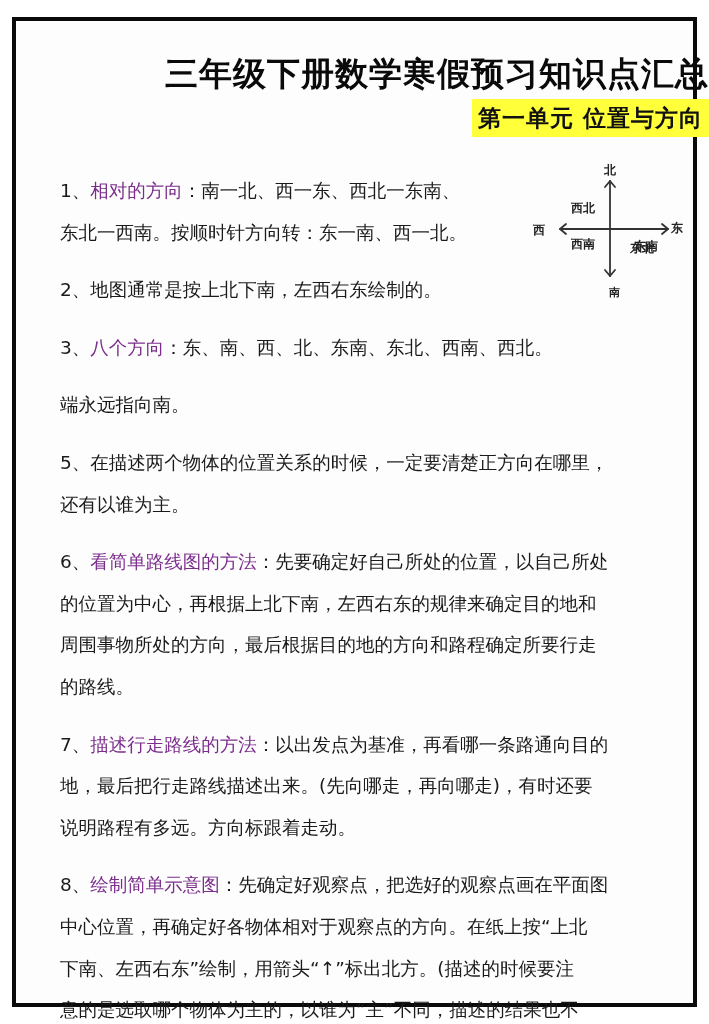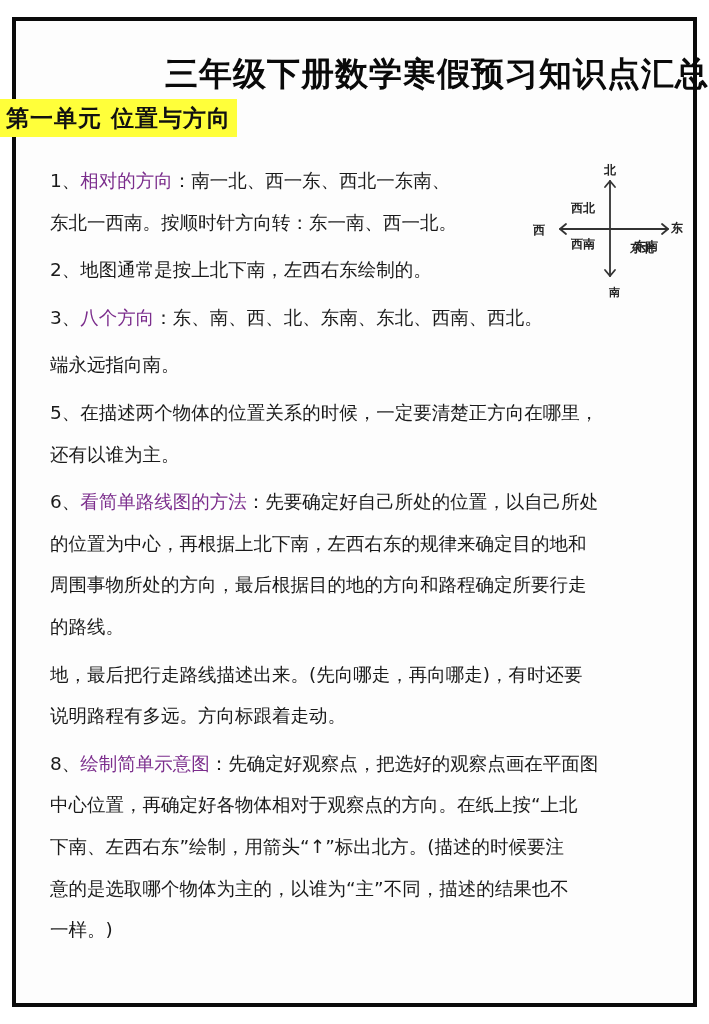--- a/index.html
+++ b/index.html
@@ -2,26 +2,26 @@
 <html><head>
 <meta charset="utf-8">
 <style>
   html, body { margin: 0; padding: 0; background: #ffffff; }
   body { width: 709px; height: 1024px; position: relative; overflow: hidden;
          font-family: "DejaVu Sans", "Liberation Sans", sans-serif; color: #111; }
   .frame { position: absolute; left: 12px; top: 17px; width: 677px; height: 982px;
            border: 4px solid #0a0a0a; box-sizing: content-box; background: #fdfdfd; }
   .title { position: absolute; left: 0; top: 32px; width: 709px; text-align: right;
            font-size: 33px; font-weight: bold; letter-spacing: 1px; color: #0a0a0a; margin-top: 20px; }
-  .subtitle-wrap { position: absolute; left: 0; top: 99px; width: 625px; text-align: left; }
+  .subtitle-wrap { position: absolute; left: 0; top: 99px; width: 709px; text-align: right; }
   .subtitle { display: inline-block; background: #ffff3a; padding: 3px 6px;
               font-size: 23px; font-weight: bold; color: #111; letter-spacing: 1px; line-height: 32px; }
   .content { position: absolute; left: 44px; top: 154px; width: 636px; font-size: 18.5px;
              line-height: 41.6px; color: #1a1a1a; }
-  .item { margin: 6px; }
+  .item { margin: 16px; }
   .line { display: block; white-space: nowrap; }
   .hl { color: #7b2d8c; }
   .compass { position: absolute; left: 528px; top: 160px; width: 165px; height: 140px; }
   .compass .lbl { position: absolute; font-size: 12px; font-weight: bold; color: #222; }
 </style>
 </head>
 <body>
 
 <div class="frame"></div>
 
@@ -77,20 +77,21 @@
   </div>
 
   <div class="item">
     <span class="line"><span>6、</span><span class="hl">看简单路线图的方法</span><span>：先要确定好自己所处的位置，以自己所处</span></span>
     <span class="line">的位置为中心，再根据上北下南，左西右东的规律来确定目的地和</span>
     <span class="line">周围事物所处的方向，最后根据目的地的方向和路程确定所要行走</span>
     <span class="line">的路线。</span>
   </div>
 
   <div class="item">
+    <span class="line"><span>7、</span><span class="hl">描述行走路线的方法</span><span>：以出发点为基准，再看哪一条路通向目的</span></span>
     <span class="line">地，最后把行走路线描述出来。(先向哪走，再向哪走)，有时还要</span>
     <span class="line">说明路程有多远。方向标跟着走动。</span>
   </div>
 
   <div class="item">
     <span class="line"><span>8、</span><span class="hl">绘制简单示意图</span><span>：先确定好观察点，把选好的观察点画在平面图</span></span>
     <span class="line">中心位置，再确定好各物体相对于观察点的方向。在纸上按“上北</span>
     <span class="line">下南、左西右东”绘制，用箭头“↑”标出北方。(描述的时候要注</span>
     <span class="line">意的是选取哪个物体为主的，以谁为“主”不同，描述的结果也不</span>
     <span class="line">一样。)</span>

